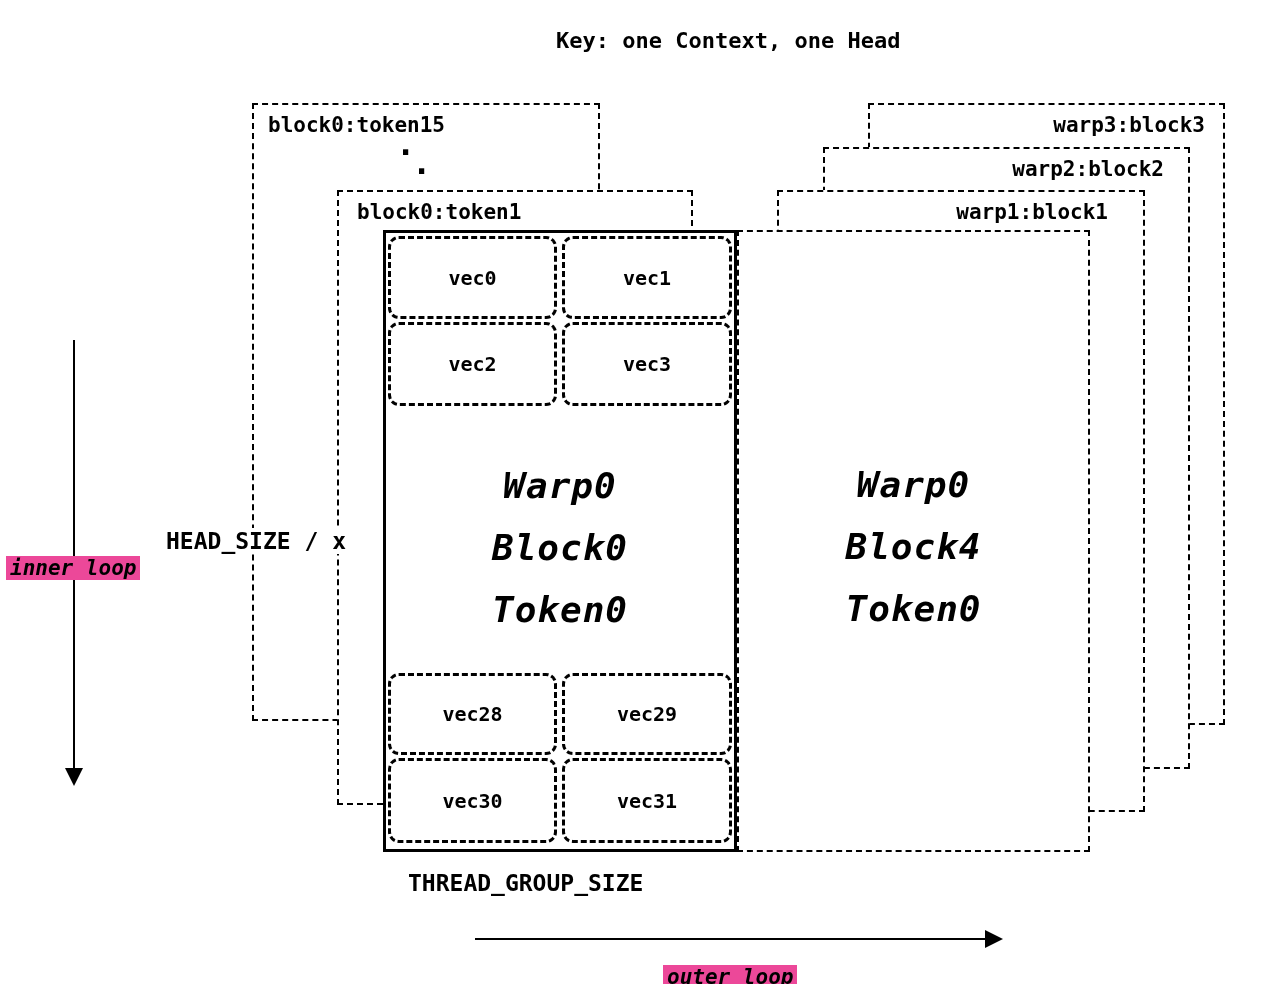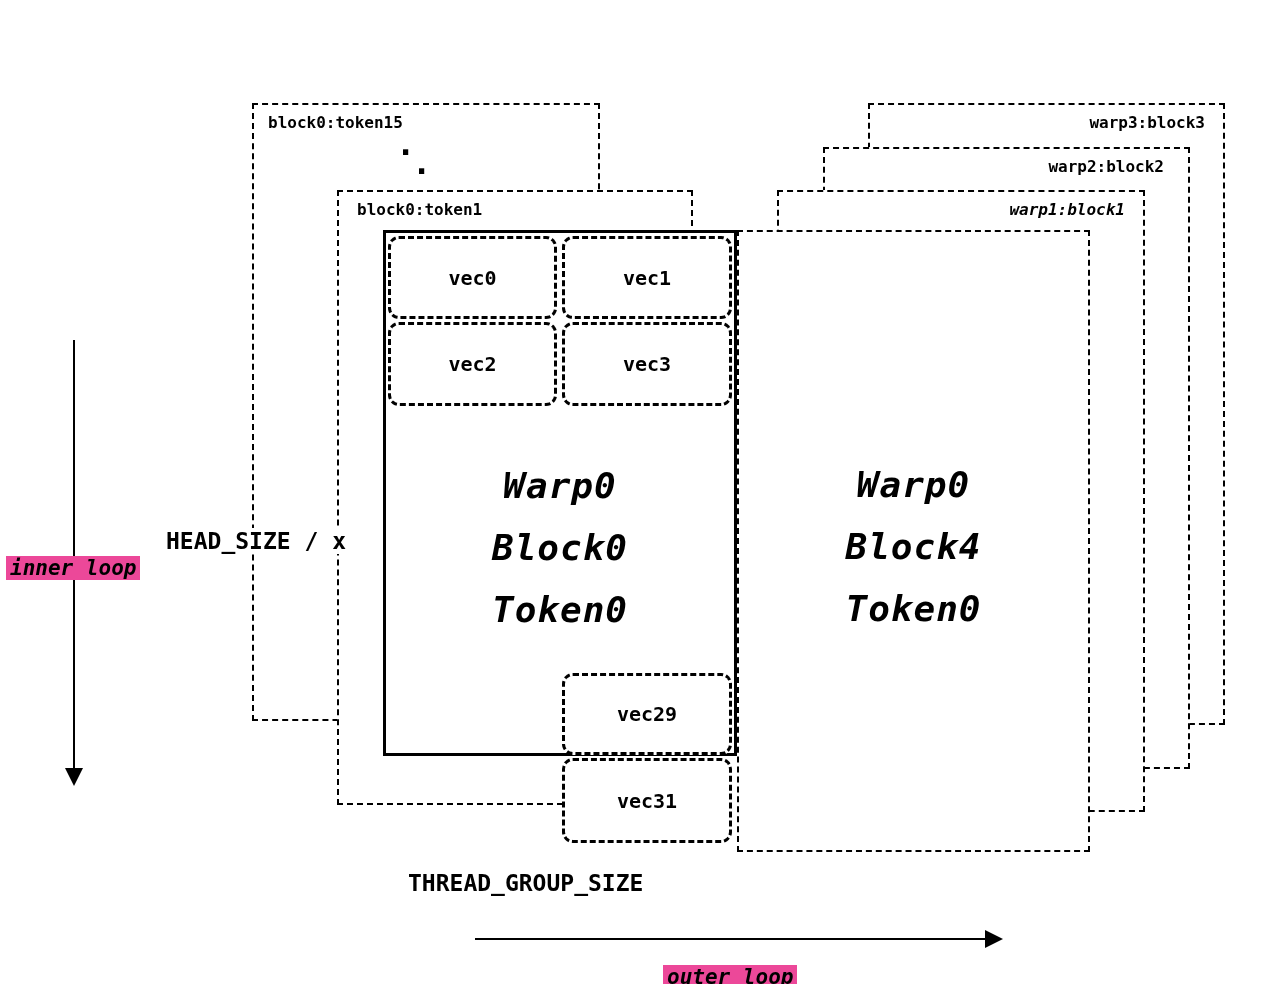--- a/index.html
+++ b/index.html
@@ -5,21 +5,21 @@
   * { margin:0; padding:0; box-sizing:border-box; }
   html,body { background:#ffffff; }
   body {
     width:1264px; height:984px; position:relative; overflow:hidden;
     font-family:"DejaVu Sans Mono","Liberation Mono",monospace;
     font-weight:bold; color:#000;
   }
   .abs { position:absolute; }
   .title { font-size:22px; white-space:nowrap; }
   .stack-box { position:absolute; border:2px dashed #000; background:#fff; }
-  .box-label { position:absolute; font-size:16px; white-space:nowrap; }
+  .box-label { position:absolute; font-size:21px; white-space:nowrap; }
   .dot { position:absolute; font-size:32px; line-height:1; }
   .main-box { position:absolute; border:3px solid #000; background:#fff; }
   .right-box { position:absolute; border:2px dashed #000; background:#fff; }
   .vec-box {
     position:absolute; border:3px dashed #000; border-radius:11px; background:#fff;
     display:flex; align-items:center; justify-content:center; font-size:20px;
   }
   .caption {
     position:absolute; left:0; right:0; text-align:center;
     font-style:italic; font-size:36px; line-height:62px; letter-spacing:1px;
@@ -31,20 +31,21 @@
   .arrow-down { position:absolute; width:0; height:0;
     border-left:9px solid transparent; border-right:9px solid transparent; border-top:18px solid #000; }
   .arrow-right { position:absolute; width:0; height:0;
     border-top:9px solid transparent; border-bottom:9px solid transparent; border-left:18px solid #000; }
 </style>
 </head>
 <body>
 
 <div class="abs" style="left:0;top:0;width:1264px;height:984px;">
 
+  <div class="abs title" style="left:556px;top:28px;">Key: one Context, one Head</div>
 
   <div class="stack-box" style="left:252px;top:103px;width:348px;height:618px;">
     <div class="box-label" style="left:14px;top:8px;">block0:token15</div>
   </div>
 
   <div class="dot" style="left:396px;top:136px;">·</div>
   <div class="dot" style="left:412px;top:155px;">·</div>
 
   <div class="stack-box" style="left:337px;top:190px;width:356px;height:615px;">
     <div class="box-label" style="left:18px;top:8px;">block0:token1</div>
@@ -52,54 +53,60 @@
 
   <div class="stack-box" style="left:868px;top:103px;width:357px;height:622px;">
     <div class="box-label" style="right:18px;top:8px;">warp3:block3</div>
   </div>
 
   <div class="stack-box" style="left:823px;top:147px;width:367px;height:622px;">
     <div class="box-label" style="right:24px;top:8px;">warp2:block2</div>
   </div>
 
   <div class="stack-box" style="left:777px;top:190px;width:368px;height:622px;">
-    <div class="box-label" style="right:18px;top:8px;font-style:italic;">warp1:block1</div>
+    <div class="box-label" style="right:35px;top:8px;">warp1:block1</div>
   </div>
 
   <div class="right-box" style="left:737px;top:230px;width:353px;height:622px;">
     <div class="caption" style="top:222px;">
       <div>Warp0</div>
       <div>Block4</div>
       <div>Token0</div>
     </div>
   </div>
 
-  <div class="main-box" style="left:383px;top:230px;width:354px;height:526px;">
+  <div class="main-box" style="left:383px;top:230px;width:354px;height:622px;">
 
     <div class="vec-box" style="left:2px;top:3px;width:169px;height:83px;">
       <span>vec0</span>
     </div>
     <div class="vec-box" style="left:176px;top:3px;width:170px;height:83px;">
       <span>vec1</span>
     </div>
     <div class="vec-box" style="left:2px;top:89px;width:169px;height:84px;">
       <span>vec2</span>
     </div>
     <div class="vec-box" style="left:176px;top:89px;width:170px;height:84px;">
       <span>vec3</span>
     </div>
 
     <div class="caption" style="top:222px;">
       <div>Warp0</div>
       <div>Block0</div>
       <div>Token0</div>
     </div>
 
+    <div class="vec-box" style="left:2px;top:440px;width:169px;height:82px;">
+      <span>vec28</span>
+    </div>
     <div class="vec-box" style="left:176px;top:440px;width:170px;height:82px;">
       <span>vec29</span>
+    </div>
+    <div class="vec-box" style="left:2px;top:525px;width:169px;height:85px;">
+      <span>vec30</span>
     </div>
     <div class="vec-box" style="left:176px;top:525px;width:170px;height:85px;">
       <span>vec31</span>
     </div>
   </div>
 
   <div class="abs side-label" style="left:163px;top:528px;z-index:20;">HEAD_SIZE / x</div>
 
   <div class="vline" style="left:73px;top:340px;height:430px;z-index:20;"></div>
   <div class="arrow-down" style="left:65px;top:768px;z-index:20;"></div>

